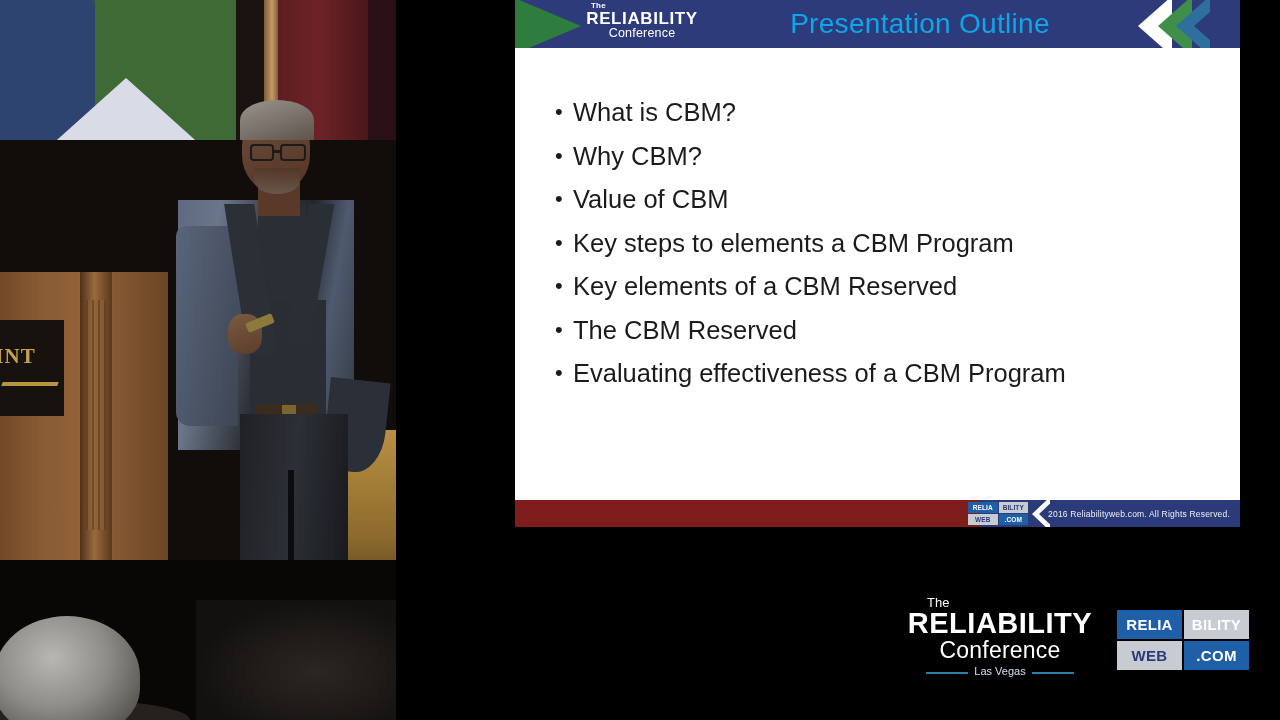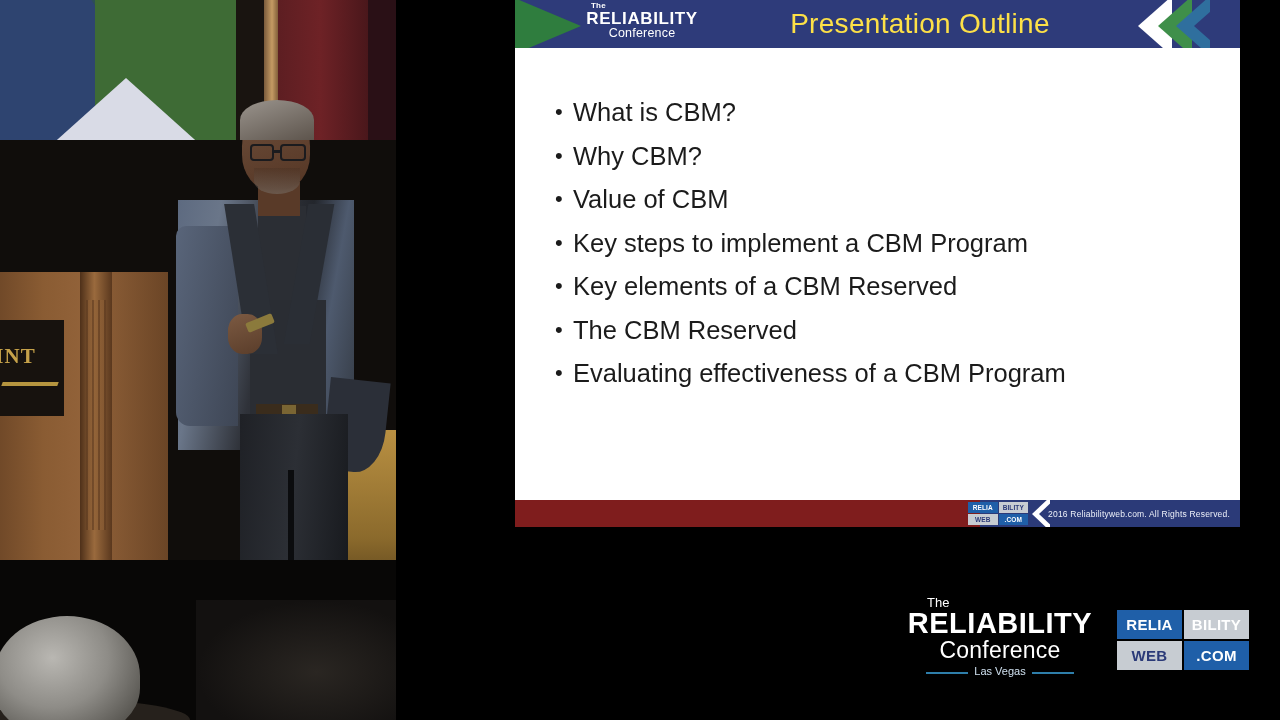--- a/index.html
+++ b/index.html
@@ -97,21 +97,21 @@
   .hdr-logo { position:absolute; left:62px; top:2px; width:130px; height:44px; color:#fff; text-align:center; line-height:1; }
   .hl-the   { font-size:8px; font-weight:bold; text-align:left; margin-left:14px; letter-spacing:.2px; }
   .hl-rel   { font-size:17px; font-weight:bold; letter-spacing:.6px; }
   .hl-conf  { font-size:12.5px; letter-spacing:.2px; }
   .hl-lv    { font-size:6.5px; color:#b9c6e8; letter-spacing:.5px; position:relative; top:1px; }
   .hl-lv::before, .hl-lv::after { content:""; position:absolute; top:50%; width:26px; height:1px; background:#8fa3d6; }
   .hl-lv::before { left:-30px; } .hl-lv::after { right:-30px; }
 
   .hdr-title { position:absolute; left:195px; top:0; width:420px; height:48px;
                display:flex; align-items:center; justify-content:center;
-               color:#fde047; font-size:28px; letter-spacing:.3px; }
+               color:#0ea5e9; font-size:28px; letter-spacing:.3px; }
 
   .chev { position:absolute; top:-4px; width:0; height:0;
           border-top:30px solid transparent; border-bottom:30px solid transparent; }
   .chev-w { right:68px; border-right:34px solid #ffffff; }
   .chev-g { right:48px; border-right:34px solid #3f8f4a; }
   .chev-t { right:30px; border-right:34px solid #2f6f9e; }
   .chev-b { right:12px; border-right:34px solid #2e3b7a; }
 
   .slide-body { position:absolute; left:0; top:48px; width:725px; height:452px; background:#fff; }
   .bullets { position:absolute; left:40px; top:52px; width:660px; }
@@ -249,21 +249,21 @@
         <div class="bullet">
           <span class="dot">•</span>
           <span class="txt">Why CBM?</span>
         </div>
         <div class="bullet">
           <span class="dot">•</span>
           <span class="txt">Value of CBM</span>
         </div>
         <div class="bullet">
           <span class="dot">•</span>
-          <span class="txt">Key steps to implement a CBM Program</span>
+          <span class="txt">Key steps to elements a CBM Program</span>
         </div>
         <div class="bullet">
           <span class="dot">•</span>
           <span class="txt">Key elements of a CBM Reserved</span>
         </div>
         <div class="bullet">
           <span class="dot">•</span>
           <span class="txt">The CBM Reserved</span>
         </div>
         <div class="bullet">

